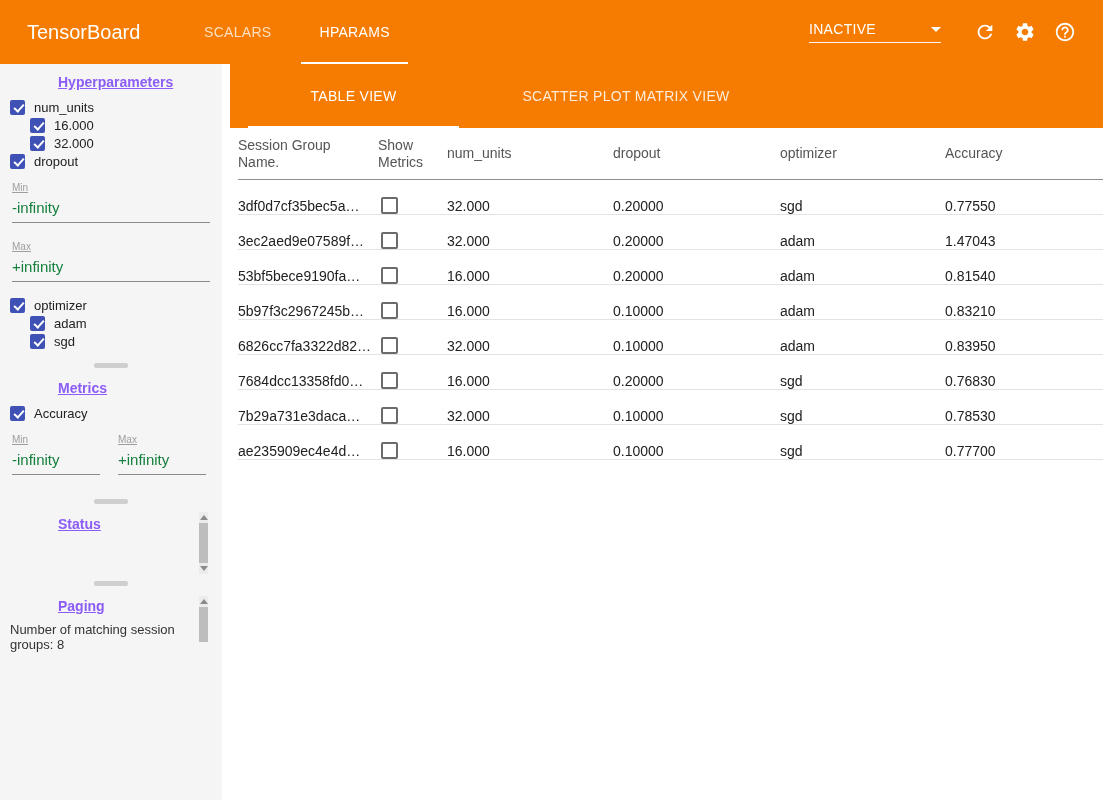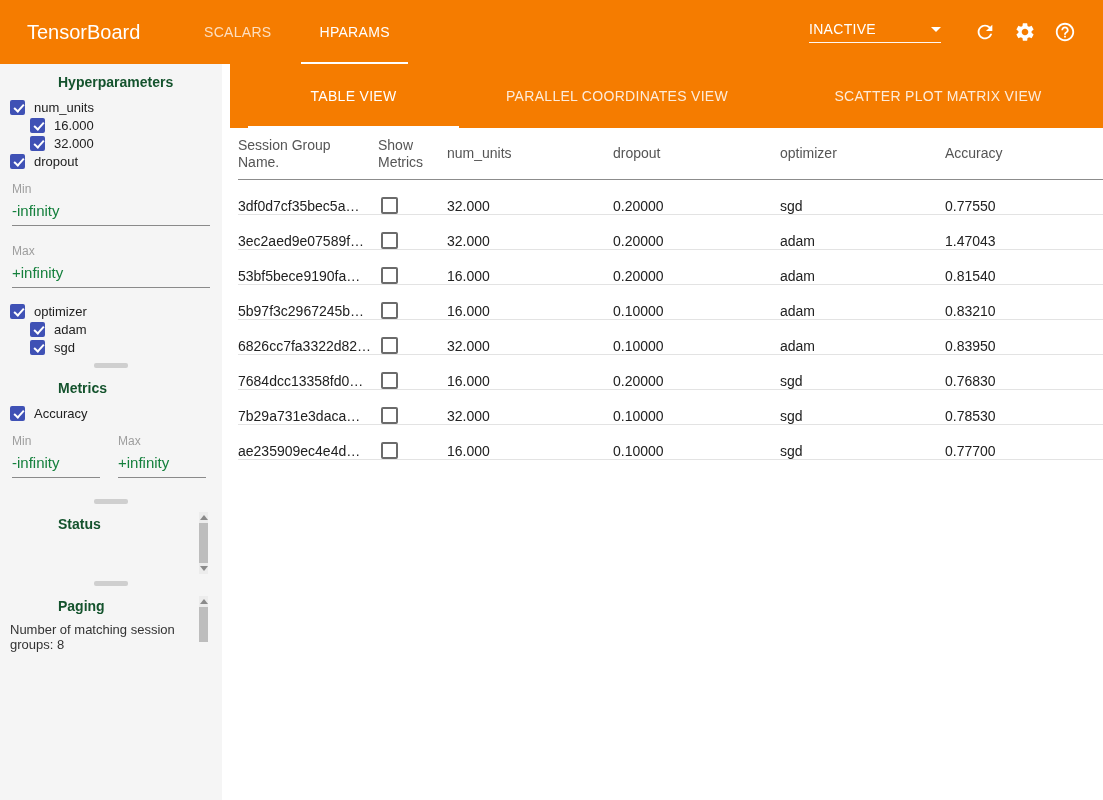--- a/index.html
+++ b/index.html
@@ -25,33 +25,33 @@
   .icon-btn svg { width:22px; height:22px; fill:#fff; }
 
   
   .layout { display:flex; height:736px; }
   .sidebar { width:222px; background:#f5f5f5; display:flex; flex-direction:column;
     color:#212121; overflow:hidden; flex:none; }
   .main { flex:1; margin-left:8px; display:flex; flex-direction:column; background:#fff; }
 
   
   .side-section { padding:6px 10px 0 10px; position:relative; overflow:hidden; flex:none; }
-  .side-title { font-size:14px; font-weight:bold; color:#14532d;
+  .side-title { font-size:14px; font-weight:bold; text-decoration:underline; color:#8b5cf6;
     margin:4px 0 8px 0;padding-left:48px; }
   .cb-row { height:18px; display:flex; align-items:center; gap:9px; font-size:13px;
     color:#212121; cursor:pointer; }
   .indent { padding-left:20px; }
   .checkbox { width:15px; height:15px; border:2px solid #757575; border-radius:2px;
     position:relative; flex:none; background:#fff; }
   .checkbox.checked { background:#3f51b5; border-color:#3f51b5; }
   .checkbox.checked::after { content:""; position:absolute; left:4px; top:0px; width:4px;
     height:8px; border:solid #fff; border-width:0 2px 2px 0; transform:rotate(42deg); }
   .field { margin-top:12px; padding:0 2px; }
   .field + .field { margin-top:18px; }
-  .field-label { font-size:12px; color:#9e9e9e; margin-bottom:4px; }
+  .field-label { font-size:10px; color:#9e9e9e; margin-bottom:4px;text-decoration:underline; }
   .field-input { width:100%; font-size:15px; color:#15803d; border:none;
     border-bottom:1px solid #8a8a8a; background:transparent; padding:2px 0 6px 0; outline:none;
     font-family:"Liberation Sans", sans-serif; }
   .mt14 { margin-top:14px; }
   .field-pair { display:flex; gap:18px; margin-top:12px; padding:0 2px; }
   .field-pair .field { margin-top:0; flex:none; width:88px; padding:0; }
   .drag-handle-row { height:10px; display:flex; align-items:center; justify-content:center; flex:none; }
   .drag-handle { width:34px; height:5px; background:#cfcfcf; border-radius:2px; cursor:row-resize; }
   .status-grid { display:grid; grid-template-columns:87px 1fr; row-gap:0; margin-top:6px; }
   .status-grid .cb-row { height:18px; }
@@ -220,23 +220,20 @@
         <div class="sb-thumb"></div>
       </div>
     </section>
   </aside>
 
   <main class="main">
     <div class="view-tabs">
       <div class="view-tab t1 active">
         <span>TABLE VIEW</span>
       </div>
-      <div class="view-tab t2">
-        <span>PARALLEL COORDINATES VIEW</span>
-      </div>
       <div class="view-tab t3">
         <span>SCATTER PLOT MATRIX VIEW</span>
       </div>
     </div>
 
     <div class="table">
       <div class="thead">
         <div class="th">Session Group Name.</div>
         <div class="th">Show Metrics</div>
         <div class="th">num_units</div>

